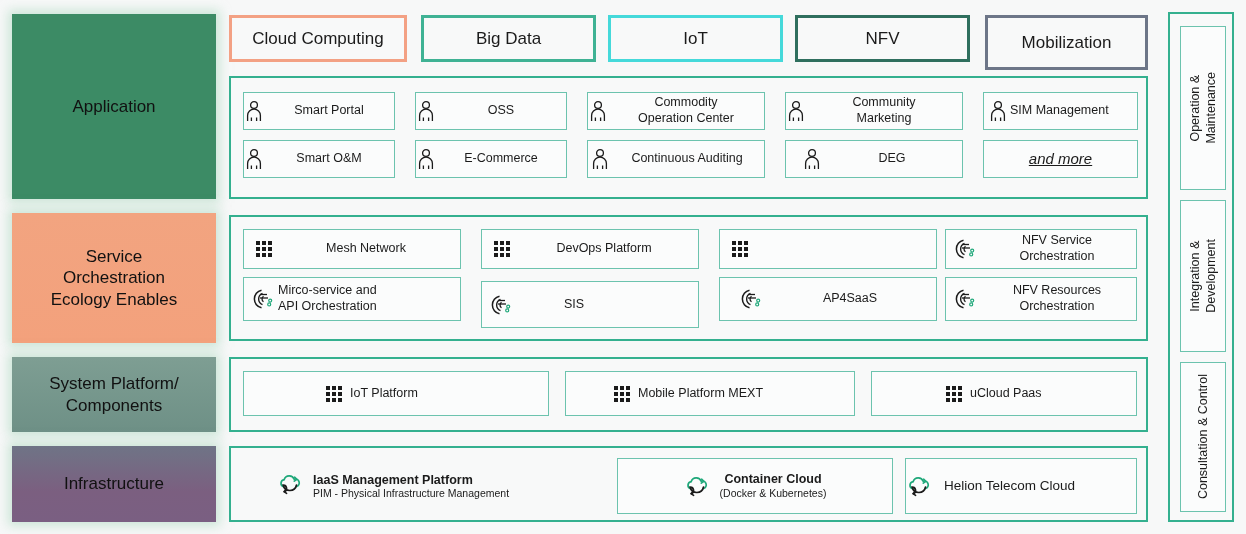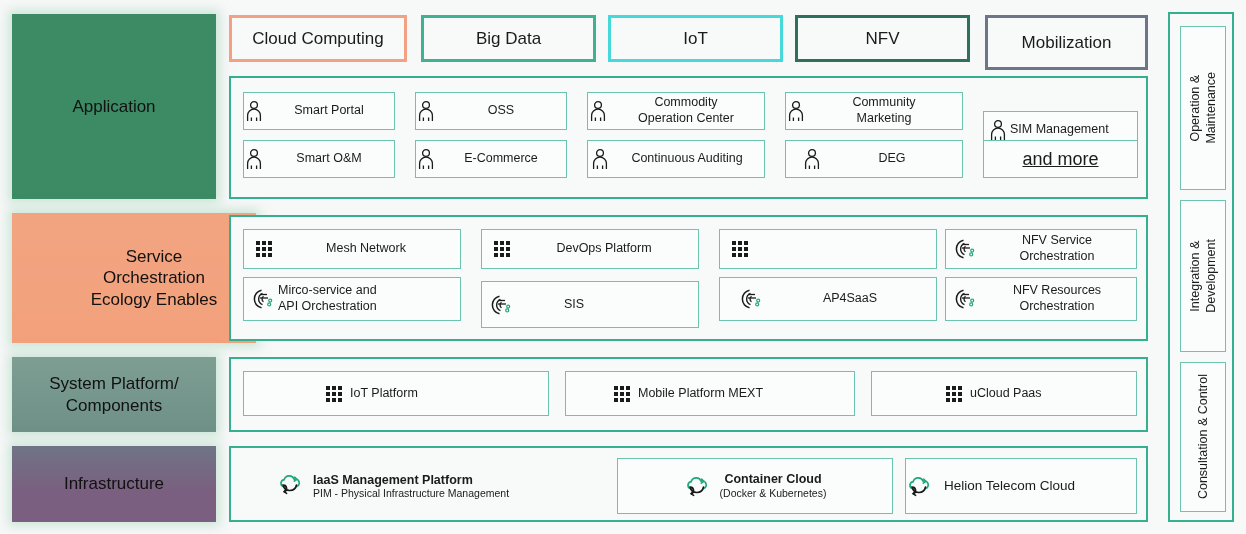--- a/index.html
+++ b/index.html
@@ -42,21 +42,21 @@
     background:#fbfcfc;
     box-sizing:border-box;
     display:flex;align-items:center;
     font-size:12.5px;
     line-height:1.25;
   }
   .cell .ico{flex:0 0 auto;display:flex;align-items:center;justify-content:center;}
   .cell .txt{flex:1 1 auto;text-align:center;padding:0 2px;}
 
   .andmore{justify-content:center;}
-  .andmore .txt{text-decoration:underline;font-size:18px;}
+  .andmore .txt{font-style:italic;text-decoration:underline;font-size:15px;}
 
   
   .rail-outer{
     position:absolute;
     border:2px solid #34b08f;
     background:#f8f9f9;
     box-sizing:border-box;
   }
   .rail-item{
     position:absolute;
@@ -86,21 +86,21 @@
 </style>
 </head>
 <body>
 
 <div class="stage">
 
   <div class="layer-label" style="left:12px;top:14px;width:204px;height:185px;background:#3c8b65;">
     <span>Application</span>
   </div>
 
-  <div class="layer-label" style="left:12px;top:213px;width:204px;height:130px;background:linear-gradient(180deg,#f2a480 0%,#f3a17c 100%);white-space:pre-line;padding-left:40px;">
+  <div class="layer-label" style="left:12px;top:213px;width:204px;height:130px;background:linear-gradient(180deg,#f2a480 0%,#f3a17c 100%);white-space:pre-line;">
     <span>Service
 Orchestration
 Ecology Enables</span>
   </div>
 
   <div class="layer-label" style="left:12px;top:357px;width:204px;height:75px;background:linear-gradient(180deg,#7e9e93 0%,#6e9086 100%);white-space:pre-line;">
     <span>System Platform/
 Components</span>
   </div>
 
@@ -165,21 +165,21 @@
         <svg class="icon-person" viewBox="0 0 20 22">
             <circle cx="10" cy="5" r="3.4" fill="none" stroke="#1b1b1b" stroke-width="1.3"></circle>
             <path d="M3.6 21 V15.5 A6.4 6.4 0 0 1 16.4 15.5 V21" fill="none" stroke="#1b1b1b" stroke-width="1.3"></path>
             <path d="M7.4 21 V17.6 M12.6 21 V17.6" stroke="#1b1b1b" stroke-width="1.3"></path>
           </svg>
       </span>
       <span class="txt">Community
 Marketing</span>
     </div>
 
-    <div class="cell" style="left:752px;top:14px;width:155px;height:38px;margin-top:19px;">
+    <div class="cell" style="left:752px;top:14px;width:155px;height:38px;">
       <span class="ico" style="margin-left:4px;">
         <svg class="icon-person" viewBox="0 0 20 22">
             <circle cx="10" cy="5" r="3.4" fill="none" stroke="#1b1b1b" stroke-width="1.3"></circle>
             <path d="M3.6 21 V15.5 A6.4 6.4 0 0 1 16.4 15.5 V21" fill="none" stroke="#1b1b1b" stroke-width="1.3"></path>
             <path d="M7.4 21 V17.6 M12.6 21 V17.6" stroke="#1b1b1b" stroke-width="1.3"></path>
           </svg>
       </span>
       <span class="txt" style="text-align:left;">SIM Management</span>
     </div>
 

